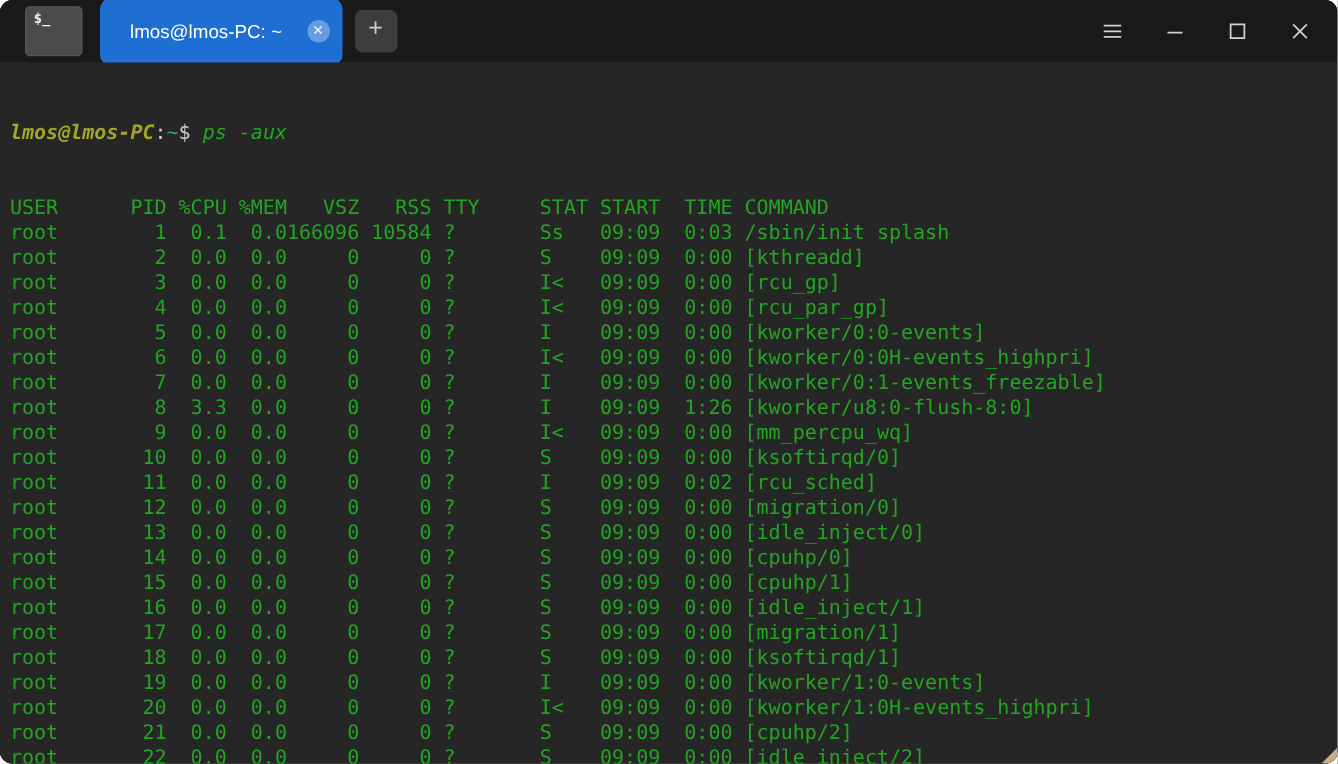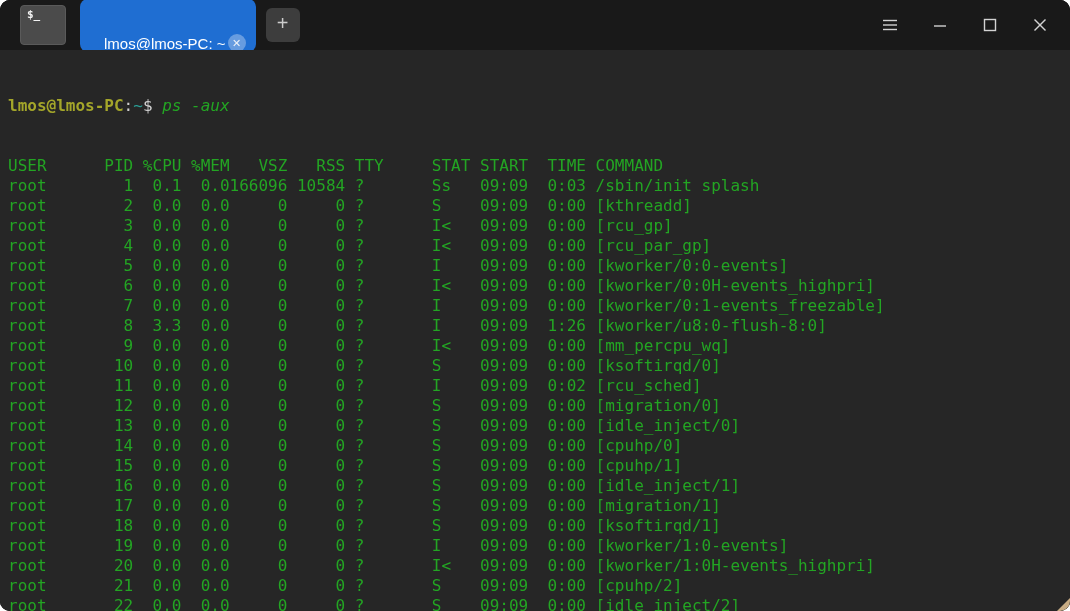--- a/index.html
+++ b/index.html
@@ -16,22 +16,22 @@
   }
   .app-icon {
     width:46px; height:40px; background:#4b4b4b; border:1px solid #5a5a5a;
     border-radius:4px; margin-right:14px; flex:0 0 auto;
     font-family:"DejaVu Sans Mono", monospace; font-size:12px; font-weight:bold;
     color:#f2f2f2; padding:3px 0 0 6px; line-height:11px;
   }
   .app-icon .us { font-size:11px; }
   .tab {
     height:53px; min-width:172px; background:#1f6ed2; border-radius:8px;
-    display:flex; align-items:flex-end; justify-content:center;
-    padding:0 10px 0 24px; color:#ffffff; font-size:15px; gap:2px;
+    display:flex; align-items:center; justify-content:center;
+    padding:0 10px 0 24px; color:#ffffff; font-size:15px; gap:20px;
   }
   .tab-close {
     width:18px; height:18px; border-radius:50%; background:rgba(255,255,255,0.32);
     color:#eef2f8; font-size:11px; line-height:18px; text-align:center; flex:0 0 auto;
   }
   .new-tab {
     width:34px; height:34px; background:#3d3d3d; border-radius:6px; margin-left:10px;
     color:#cccccc; font-size:20px; font-weight:300; line-height:31px; text-align:center;
   }
   .tb-spacer { flex:1 1 auto; }
@@ -41,21 +41,21 @@
   }
   .win-btn svg { display:block; }
   
   .terminal {
     position:absolute; top:50px; left:0; right:0; bottom:0; background:#262626;
     padding:6px 0 0 8px; cursor:text;
     font-family:"DejaVu Sans Mono", monospace; font-size:16px; line-height:20px;
     white-space:pre; color:#cfcfcf;
   }
   .line { height:20px; white-space:pre; }
-  .c-user { color:#a4a62a; font-weight:bold; }
+  .c-user { color:#a4a62a; font-weight:bold;font-style:italic; }
   .c-gray { color:#cfcfcf; }
   .c-path { color:#2aa198; }
   .c-cmd  { color:#23a523;font-style:italic; }
   .ps     { color:#23a523; }
   .resize-grip {
     position:absolute; right:0; bottom:0; width:13px; height:13px;
     background:#c9ad85; clip-path:polygon(100% 0, 100% 100%, 0 100%);
   }
 </style>
 </head>

